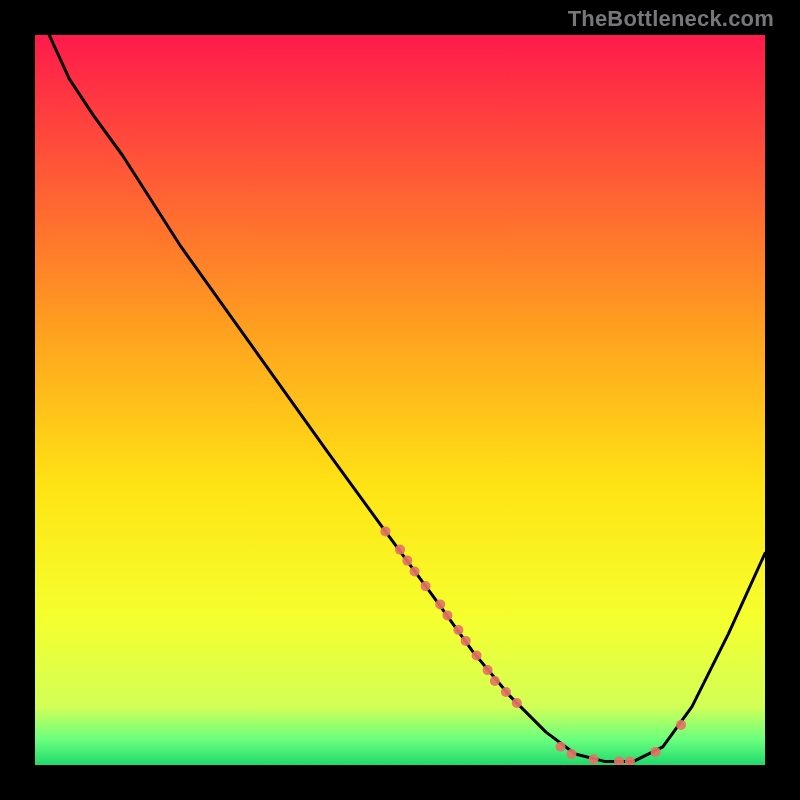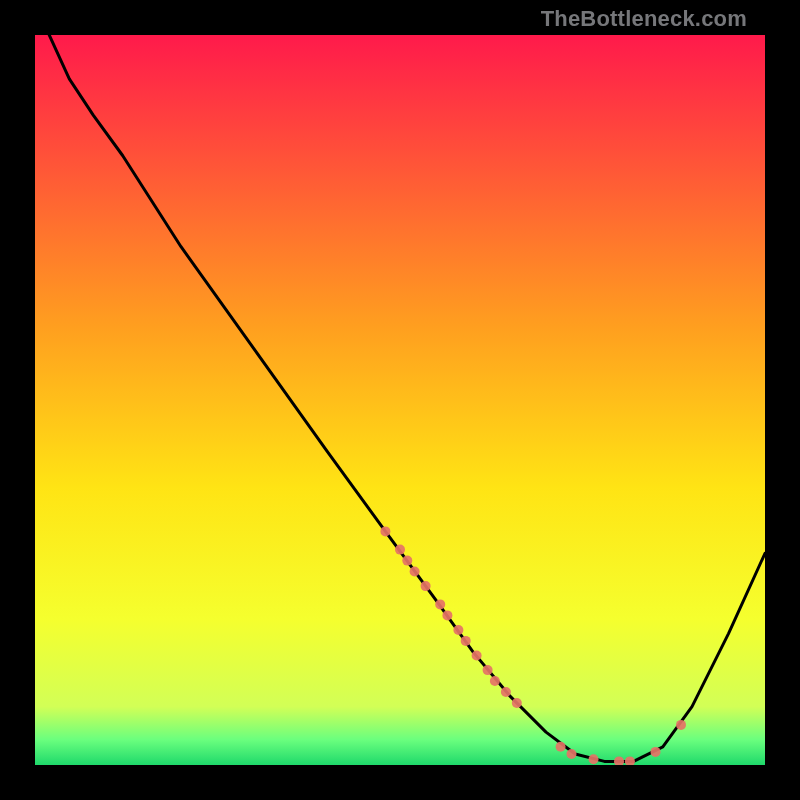--- a/index.html
+++ b/index.html
@@ -19,21 +19,21 @@
   .plot {
     position: absolute;
     left: 35px;
     top: 35px;
     width: 730px;
     height: 730px;
   }
   .watermark {
     position: absolute;
     top: 6px;
-    right: 53px;
+    right: 26px;
     font-family: Arial, Helvetica, sans-serif;
     font-size: 22px;
     font-weight: 600;
     color: #76777a;
     letter-spacing: 0.2px;
   }
   svg { display: block; }
 </style>
 </head>
 <body>

